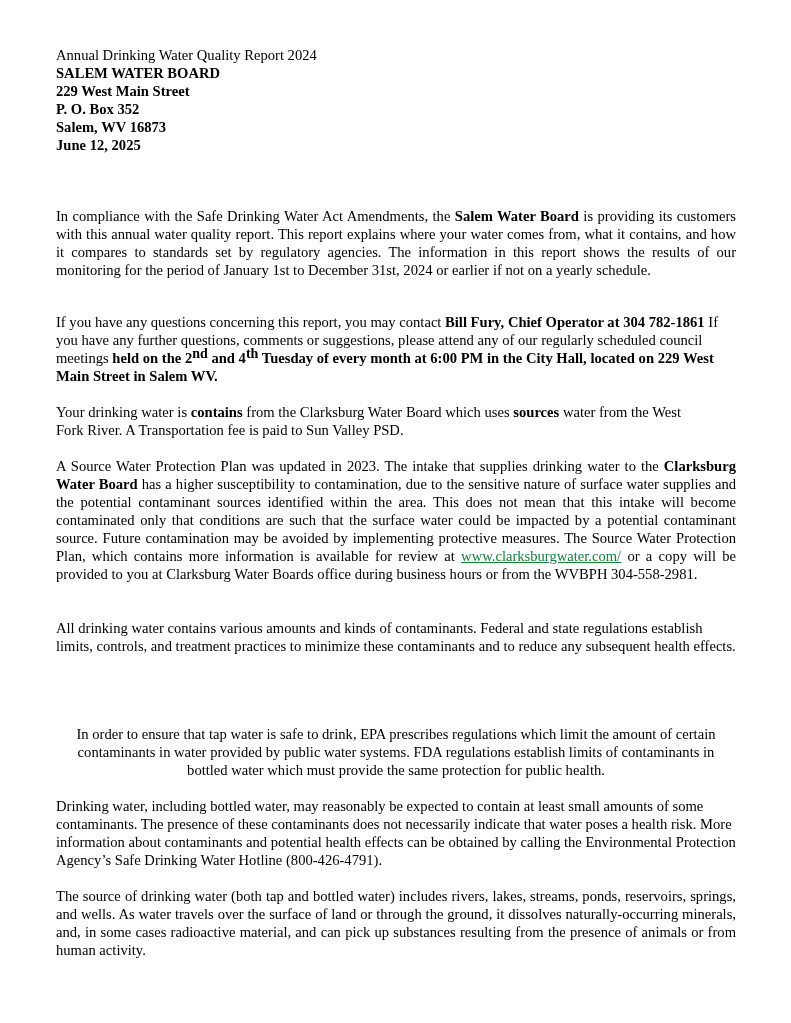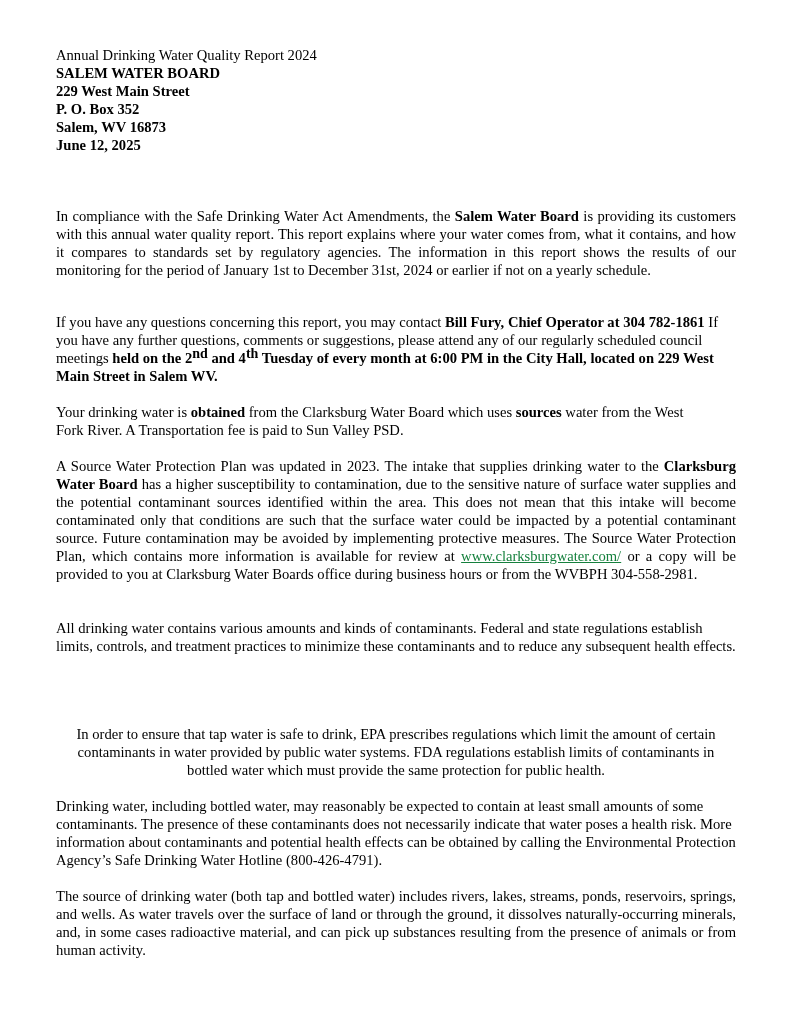--- a/index.html
+++ b/index.html
@@ -73,21 +73,21 @@
     <div class="bold">229 West Main Street</div>
     <div class="bold">P. O. Box 352</div>
     <div class="bold">Salem, WV 16873</div>
     <div class="bold">June 12, 2025</div>
   </div>
 
   <p class="para justify" style="top:207px;"><span>In compliance with the Safe Drinking Water Act Amendments, the </span><b>Salem Water Board</b><span> is providing its customers with this annual water quality report. This report explains where your water comes from, what it contains, and how it compares to standards set by regulatory agencies. The information in this report shows the results of our monitoring for the period of January 1st to December 31st, 2024 or earlier if not on a yearly schedule.</span></p>
 
   <p class="para" style="top:313px; text-align:left;"><span>If you have any questions concerning this report, you may contact </span><b>Bill Fury, Chief Operator at 304 782-1861</b><span> If you have any further questions, comments or suggestions, please attend any of our regularly scheduled council meetings </span><b>held on the 2</b><b><sup>nd</sup></b><b> and 4</b><b><sup>th</sup></b><b> Tuesday of every month at 6:00 PM in the City Hall, located on 229 West Main Street in Salem WV.</b></p>
 
-  <p class="para" style="top:403px; text-align:left; width:640px;"><span>Your drinking water is </span><b>obtained</b><span> from the Clarksburg Water Board which uses </span><b>sources</b><span> water from the West Fork River. A Transportation fee is paid to Sun Valley PSD.</span></p>
+  <p class="para" style="top:403px; text-align:left; width:640px;"><span>Your drinking water is </span><b>contains</b><span> from the Clarksburg Water Board which uses </span><b>sources</b><span> water from the West Fork River. A Transportation fee is paid to Sun Valley PSD.</span></p>
 
   <p class="para justify" style="top:457px;"><span>A Source Water Protection Plan was updated in 2023. The intake that supplies drinking water to the </span><b>Clarksburg Water Board</b><span> has a higher susceptibility to contamination, due to the sensitive nature of surface water supplies and the potential contaminant sources identified within the area. This does not mean that this intake will become contaminated only that conditions are such that the surface water could be impacted by a potential contaminant source.  Future contamination may be avoided by implementing protective measures. The Source Water Protection Plan, which contains more information is available for review at </span><a class="link" href="#">www.clarksburgwater.com/</a><span> or a copy will be provided to you at Clarksburg Water Boards office during business hours or from the WVBPH 304-558-2981.</span></p>
 
   <p class="para" style="top:619px; text-align:left;">All drinking water contains various amounts and kinds of contaminants. Federal and state regulations establish limits, controls, and treatment practices to minimize these contaminants and to reduce any subsequent health effects.</p>
 
   <p class="para" style="top:725px; text-align:center;">In order to ensure that tap water is safe to drink, EPA prescribes regulations which limit the amount of certain contaminants in water provided by public water systems. FDA regulations establish limits of contaminants in bottled water which must provide the same protection for public health.</p>
 
   <p class="para" style="top:797px; text-align:left;">Drinking water, including bottled water, may reasonably be expected to contain at least small amounts of some contaminants. The presence of these contaminants does not necessarily indicate that water poses a health risk. More information about contaminants and potential health effects can be obtained by calling the Environmental Protection Agency’s Safe Drinking Water Hotline (800-426-4791).</p>
 
   <p class="para justify" style="top:887px;">The source of drinking water (both tap and bottled water) includes rivers, lakes, streams, ponds, reservoirs, springs, and wells. As water travels over the surface of land or through the ground, it dissolves naturally-occurring minerals, and, in some cases radioactive material, and can pick up substances resulting from the presence of animals or from human activity.</p>

